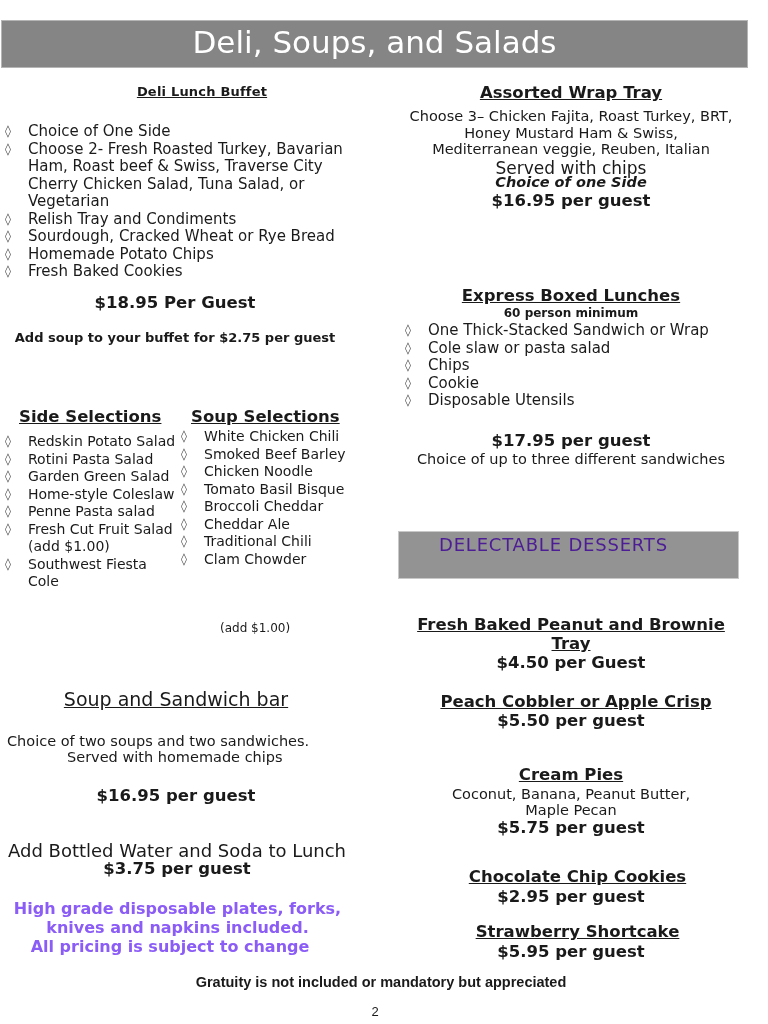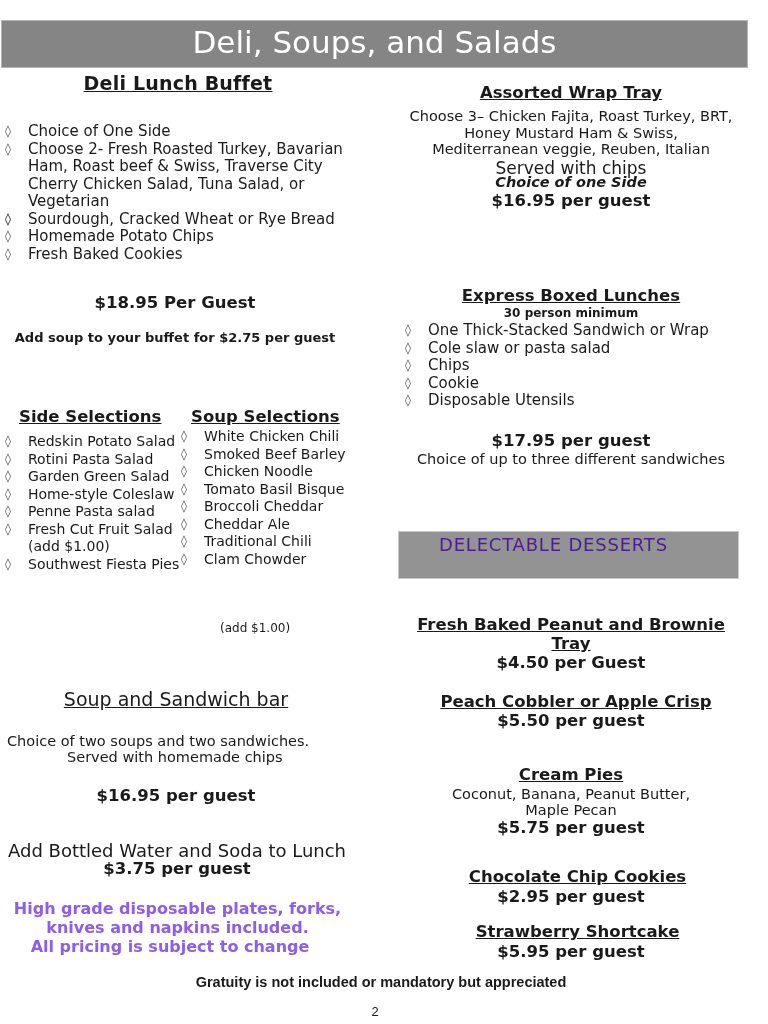--- a/index.html
+++ b/index.html
@@ -18,43 +18,43 @@
   .sub-heading { font-weight: bold; text-decoration: underline; font-size: 16.5px; font-family: "DejaVu Sans", sans-serif; }
   .cols-list { font-size: 14px; line-height: 17.5px; }
   .cols-list li { padding-left: 26px; }
 </style>
 </head>
 <body>
 
 <div class="abs" style="left:1px; top:20px; width:747px; height:48px; background:#858585; border:1px solid #b5b5b5; box-sizing:border-box;"></div>
 <div class="abs" style="left:1px; top:20px; width:747px; height:48px; color:#fff; font-size:31px; text-align:center; line-height:44px; font-family:'DejaVu Sans', sans-serif;">Deli, Soups, and Salads</div>
 
-<div class="abs heading" style="left:0; top:72px; width:356px; font-size:19px;">Deli Lunch Buffet</div>
+<div class="abs heading" style="left:0; top:84px; width:356px; font-size:13px;padding-left:24px;">Deli Lunch Buffet</div>
 
 <ul class="abs bullets" style="left:2px; top:123px; width:345px;">
   <li><span class="mark">◊</span><span>Choice of One Side</span></li>
   <li><span class="mark">◊</span><span>Choose 2- Fresh Roasted Turkey, Bavarian Ham, Roast beef &amp; Swiss, Traverse City Cherry Chicken Salad, Tuna Salad, or Vegetarian</span></li>
-  <li><span class="mark">◊</span></li>
+  <li><span class="mark">◊</span><span>Relish Tray and Condiments</span></li>
   <li><span class="mark">◊</span><span>Sourdough, Cracked Wheat or Rye Bread</span></li>
   <li><span class="mark">◊</span><span>Homemade Potato Chips</span></li>
   <li><span class="mark">◊</span><span>Fresh Baked Cookies</span></li>
 </ul>
 
 <div class="abs price center" style="left:0; top:293px; width:350px;">$18.95 Per Guest</div>
 <div class="abs small-bold center" style="left:0; top:330px; width:350px;">Add soup to your buffet for $2.75 per guest</div>
 
 <div class="abs sub-heading" style="left:19px; top:407px;">Side Selections</div>
 <ul class="abs bullets cols-list" style="left:2px; top:433px; width:180px;">
   <li><span class="mark">◊</span><span>Redskin Potato Salad</span></li>
   <li><span class="mark">◊</span><span>Rotini Pasta Salad</span></li>
   <li><span class="mark">◊</span><span>Garden Green Salad</span></li>
   <li><span class="mark">◊</span><span>Home-style Coleslaw</span></li>
   <li><span class="mark">◊</span><span>Penne Pasta salad</span></li>
   <li><span class="mark">◊</span><span>Fresh Cut Fruit Salad  (add $1.00)</span></li>
-  <li><span class="mark">◊</span><span>Southwest Fiesta Pies</span></li>
+  <li><span class="mark">◊</span><span>Southwest Fiesta Cole</span></li>
 </ul>
 
 <div class="abs sub-heading" style="left:191px; top:407px;">Soup Selections</div>
 <ul class="abs bullets cols-list" style="left:178px; top:428px; width:175px;">
   <li><span class="mark">◊</span><span>White Chicken Chili</span></li>
   <li><span class="mark">◊</span><span>Smoked Beef Barley</span></li>
   <li><span class="mark">◊</span><span>Chicken Noodle</span></li>
   <li><span class="mark">◊</span><span>Tomato Basil Bisque</span></li>
   <li><span class="mark">◊</span><span>Broccoli Cheddar</span></li>
   <li><span class="mark">◊</span><span>Cheddar Ale</span></li>
@@ -77,21 +77,21 @@
 
 <div class="abs sub-heading center" style="left:390px; top:83px; width:362px;">Assorted Wrap Tray</div>
 <div class="abs plain center" style="left:390px; top:108px; width:362px; font-size:14.5px;">Choose 3– Chicken Fajita, Roast Turkey, BRT,</div>
 <div class="abs plain center" style="left:390px; top:125px; width:362px; font-size:14.5px;">Honey Mustard Ham &amp; Swiss,</div>
 <div class="abs plain center" style="left:390px; top:141px; width:362px; font-size:14.5px;">Mediterranean veggie, Reuben, Italian</div>
 <div class="abs plain center" style="left:390px; top:158px; width:362px; font-size:17px;">Served with chips</div>
 <div class="abs center" style="left:390px; top:174px; width:362px; font-size:14.5px; font-weight:bold; font-style:italic; font-family:'DejaVu Sans', sans-serif;">Choice of one Side</div>
 <div class="abs price center" style="left:390px; top:191px; width:362px;">$16.95 per guest</div>
 
 <div class="abs sub-heading center" style="left:390px; top:286px; width:362px;">Express Boxed Lunches</div>
-<div class="abs center" style="left:390px; top:306px; width:362px; font-size:12px; font-weight:bold; font-family:'DejaVu Sans', sans-serif;">30 person minimum</div>
+<div class="abs center" style="left:390px; top:306px; width:362px; font-size:12px; font-weight:bold; font-family:'DejaVu Sans', sans-serif;">60 person minimum</div>
 <ul class="abs bullets" style="left:402px; top:322px; width:350px;">
   <li><span class="mark">◊</span><span>One Thick-Stacked Sandwich or Wrap</span></li>
   <li><span class="mark">◊</span><span>Cole slaw or pasta salad</span></li>
   <li><span class="mark">◊</span><span>Chips</span></li>
   <li><span class="mark">◊</span><span>Cookie</span></li>
   <li><span class="mark">◊</span><span>Disposable Utensils</span></li>
 </ul>
 <div class="abs price center" style="left:390px; top:431px; width:362px;">$17.95 per guest</div>
 <div class="abs plain center" style="left:390px; top:451px; width:362px; font-size:14.5px;">Choice of up to three different sandwiches</div>
 

